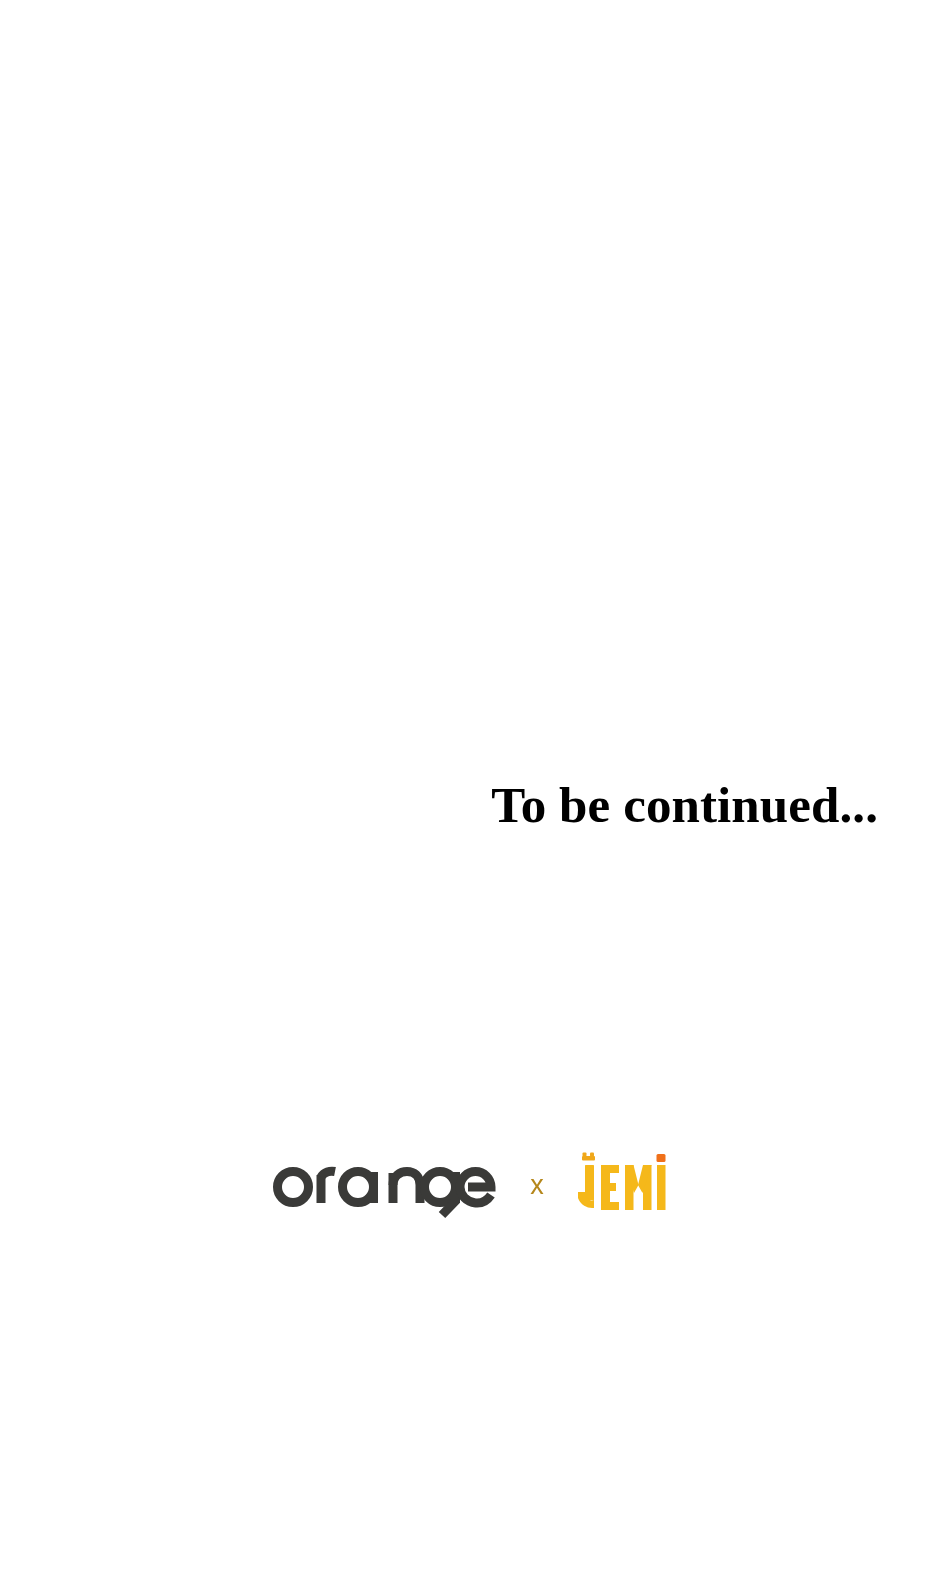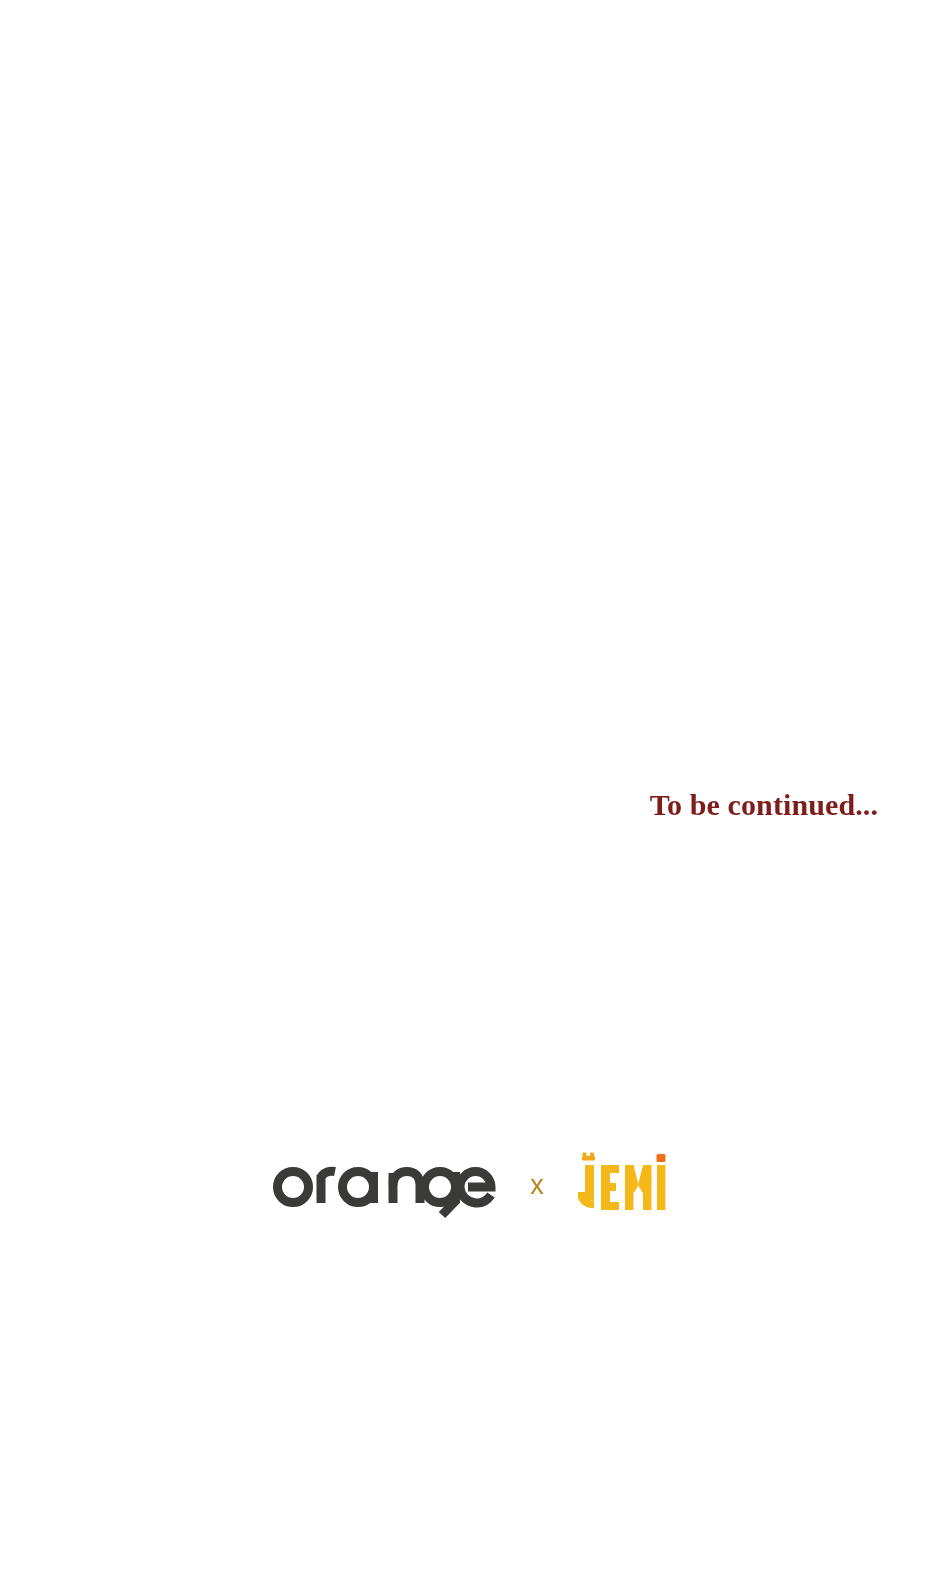--- a/index.html
+++ b/index.html
@@ -26,25 +26,25 @@
     position: absolute;
     left: 0;
     top: 780px;
     width: 878px;              
     text-align: right;
     pointer-events: none;
   }
   .endcard-text {
     display: inline-block;
     font-family: "Liberation Serif", "DejaVu Serif", serif;
-    font-size: 30px;
+    font-size: 51px;
     line-height: 50px;
     font-weight: 700;
     letter-spacing: 0.1px;
-    color: #7f1d1d;
+    color: #000000;
     white-space: nowrap;
   }
 
   
   .credits {
     position: absolute;
     left: 0;
     top: 1143px;
     width: 940px;
     display: flex;

